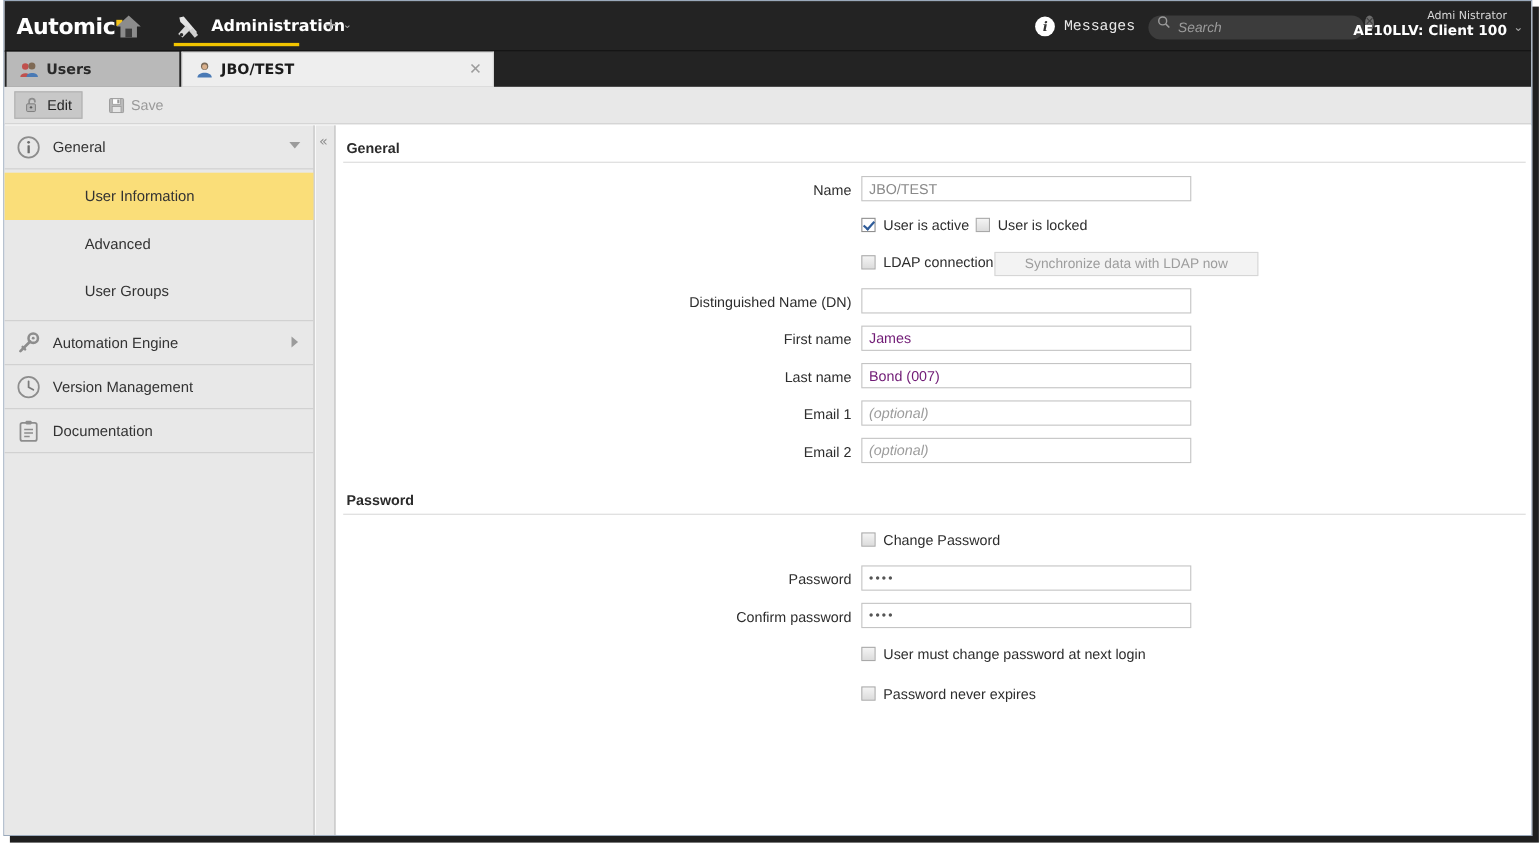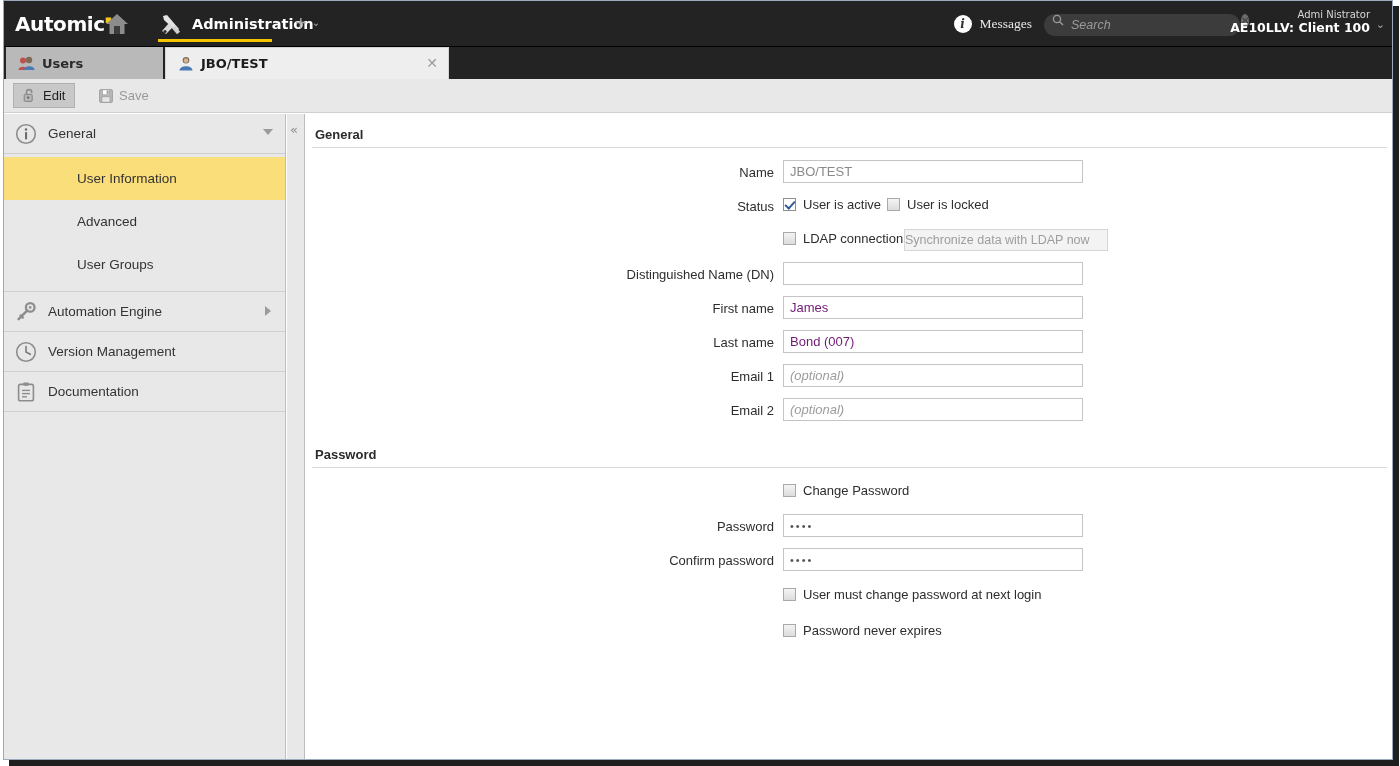--- a/index.html
+++ b/index.html
@@ -57,21 +57,21 @@
     position: absolute; left: 291px; top: 14px;
     display: flex; align-items: center; gap: 5px; cursor: pointer;
   }
   .plus-menu .pl { color: #a8a8a8; font-size: 20px; line-height: 16px; font-weight: 300; }
   .plus-menu .cv { color: #a8a8a8; font-size: 10px; line-height: 16px; }
 
   .messages {
     position: absolute; right: 360px; top: 14px;
     display: flex; align-items: center; gap: 8px; cursor: pointer;
   }
-  .messages .mtxt { color: #e8e8e8; font-size: 13.5px; font-family: Liberation Serif, serif; }
+  .messages .mtxt { color: #e8e8e8; font-size: 13.5px; font-family: Liberation Mono, monospace; }
   .info-badge {
     width: 18px; height: 18px; border-radius: 50%;
     background: #ffffff; color: #333; font-style: italic;
     font-weight: bold; font-size: 12px; line-height: 18px;
     text-align: center; font-family: "DejaVu Serif", serif;
   }
   .searchbox {
     position: absolute; right: 152px; top: 13px;
     width: 196px; height: 22px; border-radius: 11px;
     background: #3c3c3c; display: flex; 
@@ -260,24 +260,24 @@
     border-width: 0 2px 2px 0;
     transform: rotate(42deg);
   }
   .cblabel {
     margin-left: 7px; font-size: 13px; color: #2d2d2d;
     white-space: nowrap; cursor: pointer;
     font-family: "Liberation Sans", sans-serif;
   }
   .ldap-btn {
     position: absolute; left: 598px; top: 0;
-    width: 204px; height: 22px;
+    width: 240px; height: 22px;
     border: 1px solid #d6d6d6; background: #f3f3f3;
     color: #9d9d9d; font-size: 12.5px;
-    display: flex; align-items: center; justify-content: flex-start;
+    display: flex; align-items: center; justify-content: center;
     font-family: "Liberation Sans", sans-serif;
   }
 
   svg { display: block; }
 </style>
 </head>
 <body>
 
 <div id="window">
 
@@ -458,21 +458,20 @@
 
     <div class="sect-title" style="top:13px">General</div>
     <div class="sect-rule" style="top:33px"></div>
 
     <div class="frow" style="top:46px">
       <div class="flabel">Name</div>
       <input class="finput readonly" type="text" readonly="" value="JBO/TEST" style="">
     </div>
 
     <div class="frow" style="top:80px">
-      <div class="flabel">Status</div>
       <div class="cbrow" style="left:477px; top:3px">
         <span class="cb checked"></span>
         <span class="cblabel">User is active</span>
       </div>
       <div class="cbrow" style="left:581px; top:3px">
         <span class="cb"></span>
         <span class="cblabel">User is locked</span>
       </div>
     </div>
 

